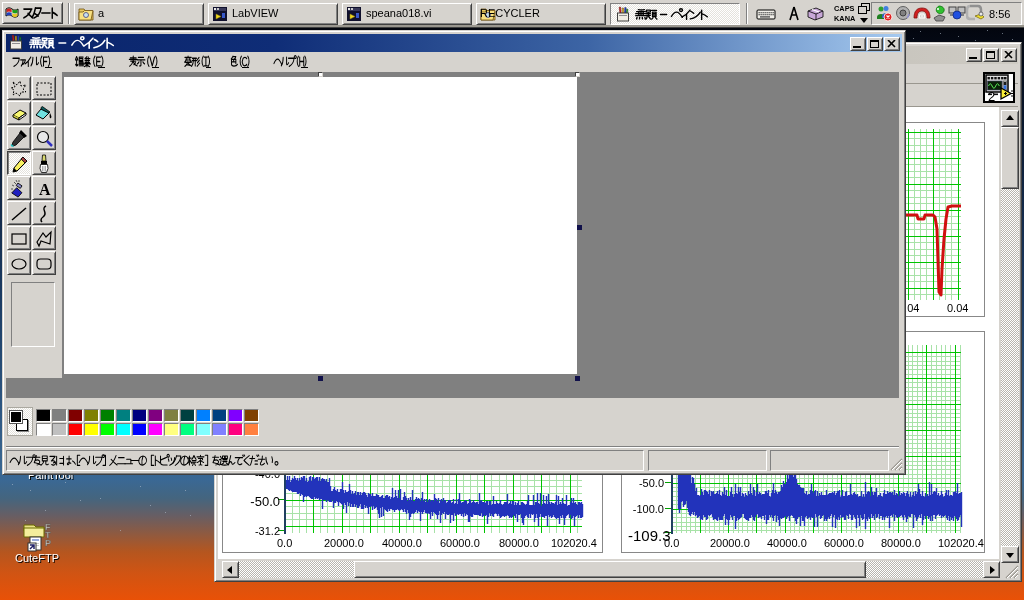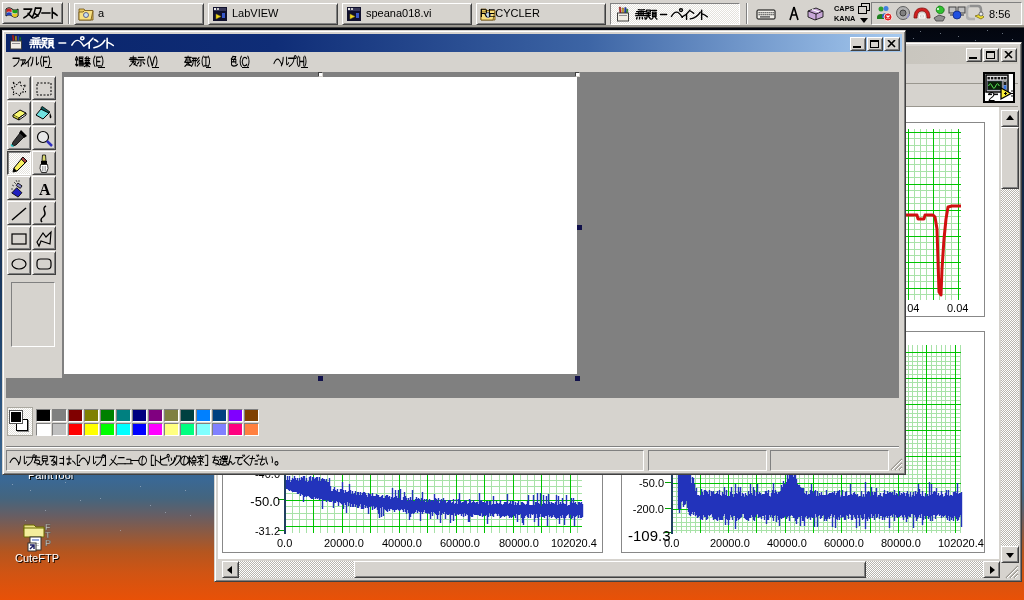--- a/index.html
+++ b/index.html
@@ -122,21 +122,21 @@
     <path d="M6.5,480 V489 M7.5,476 V489 M8.5,480 V490 M9.5,476 V491 M10.5,482 V490 M11.5,480 V491 M12.5,478 V492 M13.5,479 V492 M14.5,476 V492 M15.5,478 V492 M16.5,480 V492 M17.5,478 V494 M18.5,481 V494 M19.5,478 V493 M20.5,480 V496 M21.5,477 V494 M22.5,478 V495 M23.5,476 V502 M24.5,476 V497 M25.5,481 V496 M26.5,478 V497 M27.5,482 V496 M28.5,481 V496 M29.5,477 V497 M30.5,476 V498 M31.5,481 V499 M32.5,477 V499 M33.5,477 V499 M34.5,479 V497 M35.5,478 V499 M36.5,477 V498 M37.5,477 V499 M38.5,481 V498 M39.5,477 V500 M40.5,481 V499 M41.5,479 V499 M42.5,478 V509 M43.5,479 V500 M44.5,479 V500 M45.5,481 V500 M46.5,479 V502 M47.5,482 V500 M48.5,482 V501 M49.5,478 V502 M50.5,486 V502 M51.5,491 V502 M52.5,491 V500 M53.5,489 V508 M54.5,487 V503 M55.5,490 V503 M56.5,491 V501 M57.5,489 V502 M58.5,492 V506 M59.5,492 V502 M60.5,489 V503 M61.5,489 V504 M62.5,482 V505 M63.5,490 V509 M64.5,493 V503 M65.5,490 V505 M66.5,492 V513 M67.5,492 V502 M68.5,491 V506 M69.5,484 V503 M70.5,490 V507 M71.5,494 V504 M72.5,491 V507 M73.5,494 V507 M74.5,493 V504 M75.5,491 V507 M76.5,495 V505 M77.5,492 V508 M78.5,492 V508 M79.5,495 V506 M80.5,492 V504 M81.5,495 V509 M82.5,493 V509 M83.5,492 V509 M84.5,492 V505 M85.5,493 V508 M86.5,495 V506 M87.5,497 V508 M88.5,493 V514 M89.5,494 V507 M90.5,494 V507 M91.5,496 V506 M92.5,493 V510 M93.5,496 V506 M94.5,496 V509 M95.5,496 V508 M96.5,494 V507 M97.5,495 V510 M98.5,495 V514 M99.5,497 V518 M100.5,497 V508 M101.5,496 V517 M102.5,495 V507 M103.5,498 V516 M104.5,498 V509 M105.5,496 V510 M106.5,495 V511 M107.5,495 V512 M108.5,497 V509 M109.5,496 V511 M110.5,499 V509 M111.5,497 V509 M112.5,488 V510 M113.5,498 V510 M114.5,497 V512 M115.5,490 V510 M116.5,496 V510 M117.5,498 V509 M118.5,490 V510 M119.5,498 V511 M120.5,489 V510 M121.5,500 V509 M122.5,500 V510 M123.5,497 V512 M124.5,492 V509 M125.5,496 V512 M126.5,498 V514 M127.5,501 V510 M128.5,498 V513 M129.5,500 V520 M130.5,497 V517 M131.5,500 V514 M132.5,490 V513 M133.5,501 V514 M134.5,501 V513 M135.5,499 V512 M136.5,497 V510 M137.5,499 V513 M138.5,498 V511 M139.5,499 V512 M140.5,501 V521 M141.5,498 V512 M142.5,492 V514 M143.5,501 V512 M144.5,499 V510 M145.5,502 V513 M146.5,499 V513 M147.5,502 V514 M148.5,500 V513 M149.5,499 V514 M150.5,501 V519 M151.5,500 V512 M152.5,500 V516 M153.5,501 V512 M154.5,494 V513 M155.5,498 V514 M156.5,499 V515 M157.5,501 V519 M158.5,498 V515 M159.5,503 V511 M160.5,500 V523 M161.5,499 V515 M162.5,501 V513 M163.5,498 V514 M164.5,500 V512 M165.5,500 V519 M166.5,503 V514 M167.5,502 V515 M168.5,500 V515 M169.5,500 V514 M170.5,500 V523 M171.5,503 V515 M172.5,502 V515 M173.5,499 V521 M174.5,504 V513 M175.5,503 V516 M176.5,499 V515 M177.5,504 V514 M178.5,499 V515 M179.5,493 V514 M180.5,501 V514 M181.5,503 V516 M182.5,502 V514 M183.5,502 V517 M184.5,501 V513 M185.5,500 V516 M186.5,501 V514 M187.5,504 V515 M188.5,503 V522 M189.5,499 V522 M190.5,500 V516 M191.5,503 V517 M192.5,502 V517 M193.5,500 V514 M194.5,502 V515 M195.5,503 V515 M196.5,502 V515 M197.5,502 V515 M198.5,504 V515 M199.5,493 V516 M200.5,501 V516 M201.5,500 V513 M202.5,502 V517 M203.5,502 V516 M204.5,502 V515 M205.5,503 V516 M206.5,501 V515 M207.5,501 V524 M208.5,505 V517 M209.5,501 V513 M210.5,501 V516 M211.5,505 V514 M212.5,504 V516 M213.5,496 V517 M214.5,504 V514 M215.5,504 V513 M216.5,501 V514 M217.5,503 V516 M218.5,504 V514 M219.5,503 V516 M220.5,500 V518 M221.5,504 V517 M222.5,505 V516 M223.5,504 V516 M224.5,502 V517 M225.5,502 V516 M226.5,502 V516 M227.5,494 V515 M228.5,504 V516 M229.5,503 V518 M230.5,501 V517 M231.5,504 V518 M232.5,501 V517 M233.5,501 V515 M234.5,505 V516 M235.5,502 V518 M236.5,505 V514 M237.5,503 V522 M238.5,501 V515 M239.5,505 V515 M240.5,505 V514 M241.5,502 V518 M242.5,502 V523 M243.5,503 V525 M244.5,504 V518 M245.5,505 V516 M246.5,504 V515 M247.5,501 V517 M248.5,495 V518 M249.5,505 V514 M250.5,505 V518 M251.5,505 V514 M252.5,505 V515 M253.5,495 V514 M254.5,505 V522 M255.5,502 V518 M256.5,502 V514 M257.5,493 V518 M258.5,503 V526 M259.5,504 V517 M260.5,493 V514 M261.5,506 V517 M262.5,504 V517 M263.5,495 V517 M264.5,503 V518 M265.5,504 V516 M266.5,496 V516 M267.5,504 V526 M268.5,494 V515 M269.5,502 V517 M270.5,504 V516 M271.5,502 V518 M272.5,503 V517 M273.5,503 V515 M274.5,504 V517 M275.5,502 V518 M276.5,495 V519 M277.5,505 V518 M278.5,496 V518 M279.5,504 V524 M280.5,502 V516 M281.5,504 V518 M282.5,498 V515 M283.5,503 V518 M284.5,504 V525 M285.5,504 V518 M286.5,495 V516 M287.5,506 V515 M288.5,505 V514 M289.5,505 V518 M290.5,502 V515 M291.5,498 V519 M292.5,503 V518 M293.5,498 V516 M294.5,503 V526 M295.5,502 V517 M296.5,504 V516 M297.5,505 V515 M298.5,502 V518 M299.5,502 V515 M300.5,503 V518 M301.5,502 V518 M302.5,504 V517" stroke="#2233bb" stroke-width="1.4" fill="none"></path>
   </svg>
 <svg class="abs" style="left:672px;top:345px" width="289" height="188" viewBox="0 0 289 188">
 <rect x="0" y="0" width="289" height="188" fill="#ffffff"></rect>
 <path d="M4.5,0 V188 M9.5,0 V188 M14.5,0 V188 M18.5,0 V188 M23.5,0 V188 M33.5,0 V188 M37.5,0 V188 M42.5,0 V188 M47.5,0 V188 M51.5,0 V188 M61.5,0 V188 M66.5,0 V188 M70.5,0 V188 M75.5,0 V188 M80.5,0 V188 M89.5,0 V188 M94.5,0 V188 M99.5,0 V188 M103.5,0 V188 M108.5,0 V188 M118.5,0 V188 M122.5,0 V188 M127.5,0 V188 M132.5,0 V188 M136.5,0 V188 M146.5,0 V188 M151.5,0 V188 M155.5,0 V188 M160.5,0 V188 M165.5,0 V188 M174.5,0 V188 M179.5,0 V188 M184.5,0 V188 M188.5,0 V188 M193.5,0 V188 M203.5,0 V188 M207.5,0 V188 M212.5,0 V188 M217.5,0 V188 M221.5,0 V188 M231.5,0 V188 M236.5,0 V188 M240.5,0 V188 M245.5,0 V188 M250.5,0 V188 M259.5,0 V188 M264.5,0 V188 M269.5,0 V188 M273.5,0 V188 M278.5,0 V188 M288.5,0 V188 M0,11.5 H289 M0,16.5 H289 M0,20.5 H289 M0,24.5 H289 M0,29.5 H289 M0,37.5 H289 M0,42.5 H289 M0,46.5 H289 M0,51.5 H289 M0,55.5 H289 M0,64.5 H289 M0,68.5 H289 M0,72.5 H289 M0,77.5 H289 M0,81.5 H289 M0,90.5 H289 M0,94.5 H289 M0,98.5 H289 M0,103.5 H289 M0,107.5 H289 M0,116.5 H289 M0,120.5 H289 M0,124.5 H289 M0,129.5 H289 M0,133.5 H289 M0,142.5 H289 M0,146.5 H289 M0,151.5 H289 M0,155.5 H289 M0,159.5 H289 M0,168.5 H289 M0,172.5 H289 M0,177.5 H289 M0,181.5 H289 M0,185.5 H289" stroke="#a8e2a8" stroke-width="1" fill="none" shape-rendering="crispEdges"></path>
 <path d="M0.5,0 V188 M28.5,0 V188 M56.5,0 V188 M84.5,0 V188 M113.5,0 V188 M141.5,0 V188 M169.5,0 V188 M198.5,0 V188 M226.5,0 V188 M254.5,0 V188 M283.5,0 V188 M0,7.5 H289 M0,33.5 H289 M0,59.5 H289 M0,85.5 H289 M0,111.5 H289 M0,138.5 H289 M0,164.5 H289" stroke="#00c400" stroke-width="1" fill="none" shape-rendering="crispEdges"></path>
 </svg>
 <div class="abs" style="left:665px;top:482px;width:6px;height:1px;background:#00a000"></div>
 <div class="abs" style="left:628px;top:477px;width:36px;font-size:11px;text-align:right">-50.0</div>
 <div class="abs" style="left:665px;top:508px;width:6px;height:1px;background:#00a000"></div>
-<div class="abs" style="left:628px;top:503px;width:36px;font-size:11px;text-align:right">-200.0</div>
+<div class="abs" style="left:628px;top:503px;width:36px;font-size:11px;text-align:right">-100.0</div>
 <div class="abs" style="left:665px;top:532px;width:6px;height:1px;background:#00a000"></div>
 <div class="abs" style="left:628px;top:527px;width:36px;font-size:15px;text-align:left">-109.3</div>
 <div class="abs" style="left:671px;top:345px;width:2px;height:189px;background:#204060"></div>
 <div class="abs" style="left:664px;top:537px;font-size:11px">0.0</div>
 <div class="abs" style="left:710px;top:537px;font-size:11px">20000.0</div>
 <div class="abs" style="left:767px;top:537px;font-size:11px">40000.0</div>
 <div class="abs" style="left:824px;top:537px;font-size:11px">60000.0</div>
 <div class="abs" style="left:881px;top:537px;font-size:11px">80000.0</div>
 <div class="abs" style="left:938px;top:537px;font-size:11px">102020.4</div>
 <svg class="abs" style="left:660px;top:0" width="310" height="600" viewBox="0 0 310 600">

